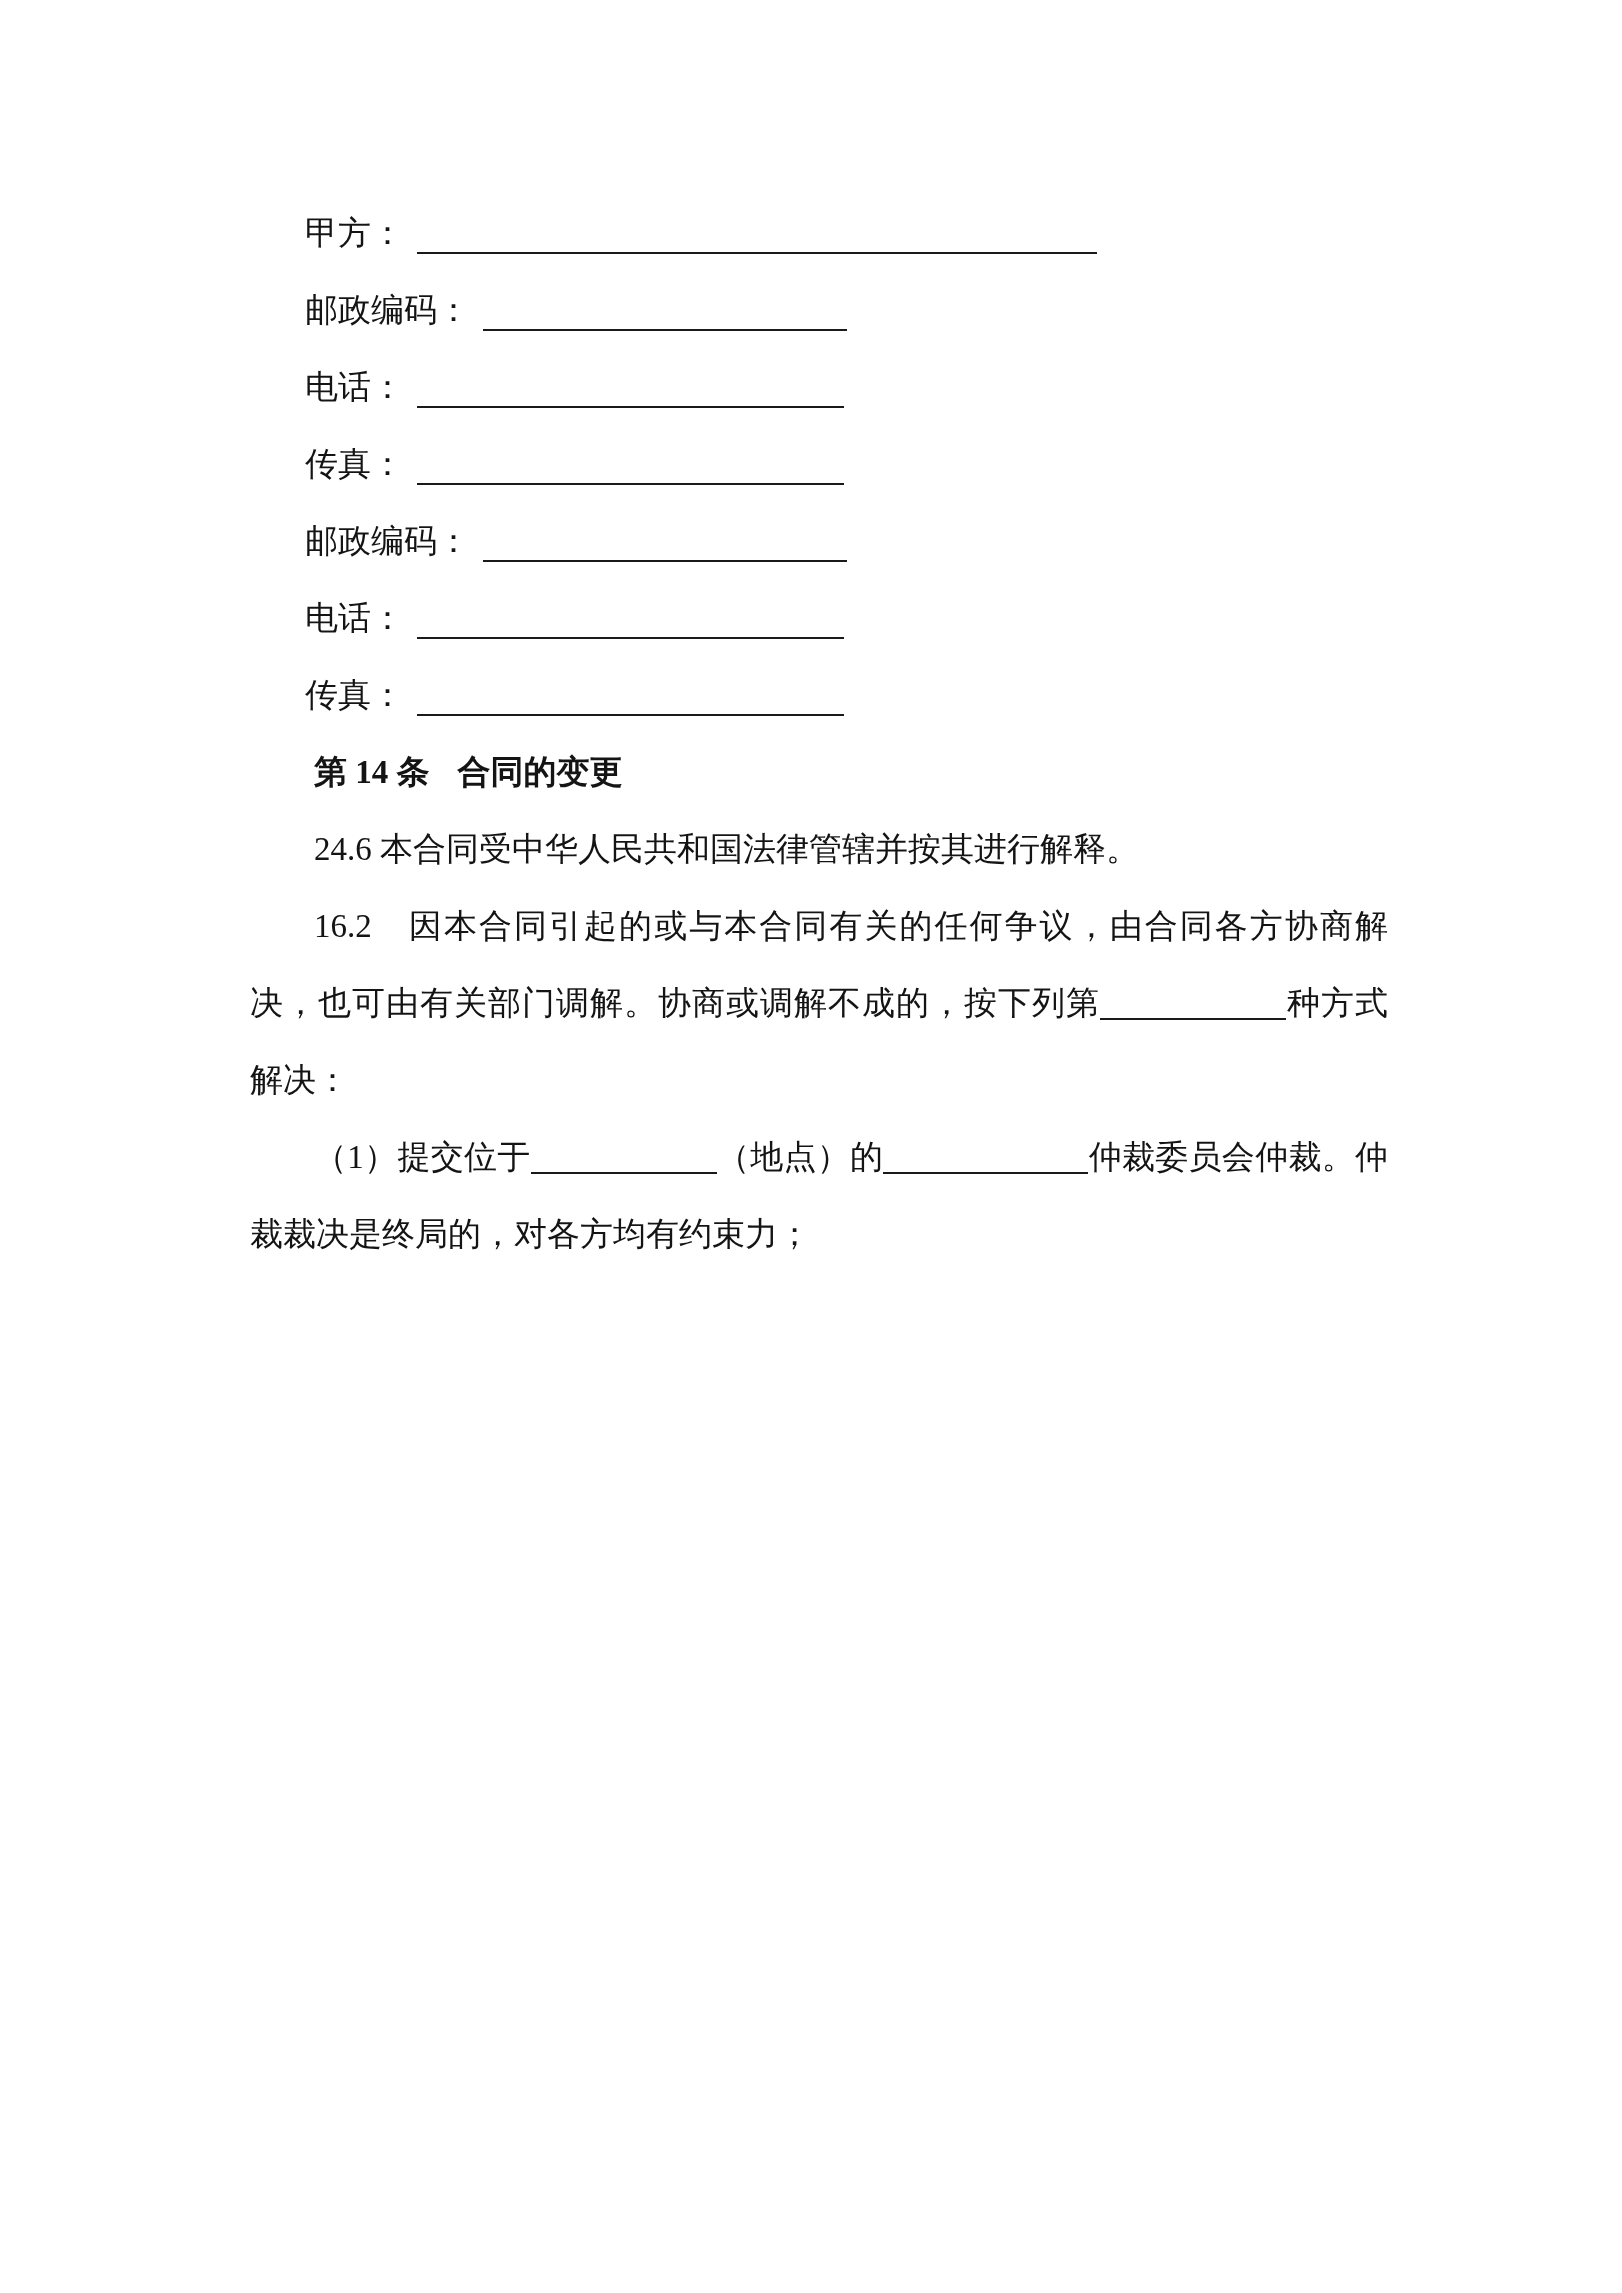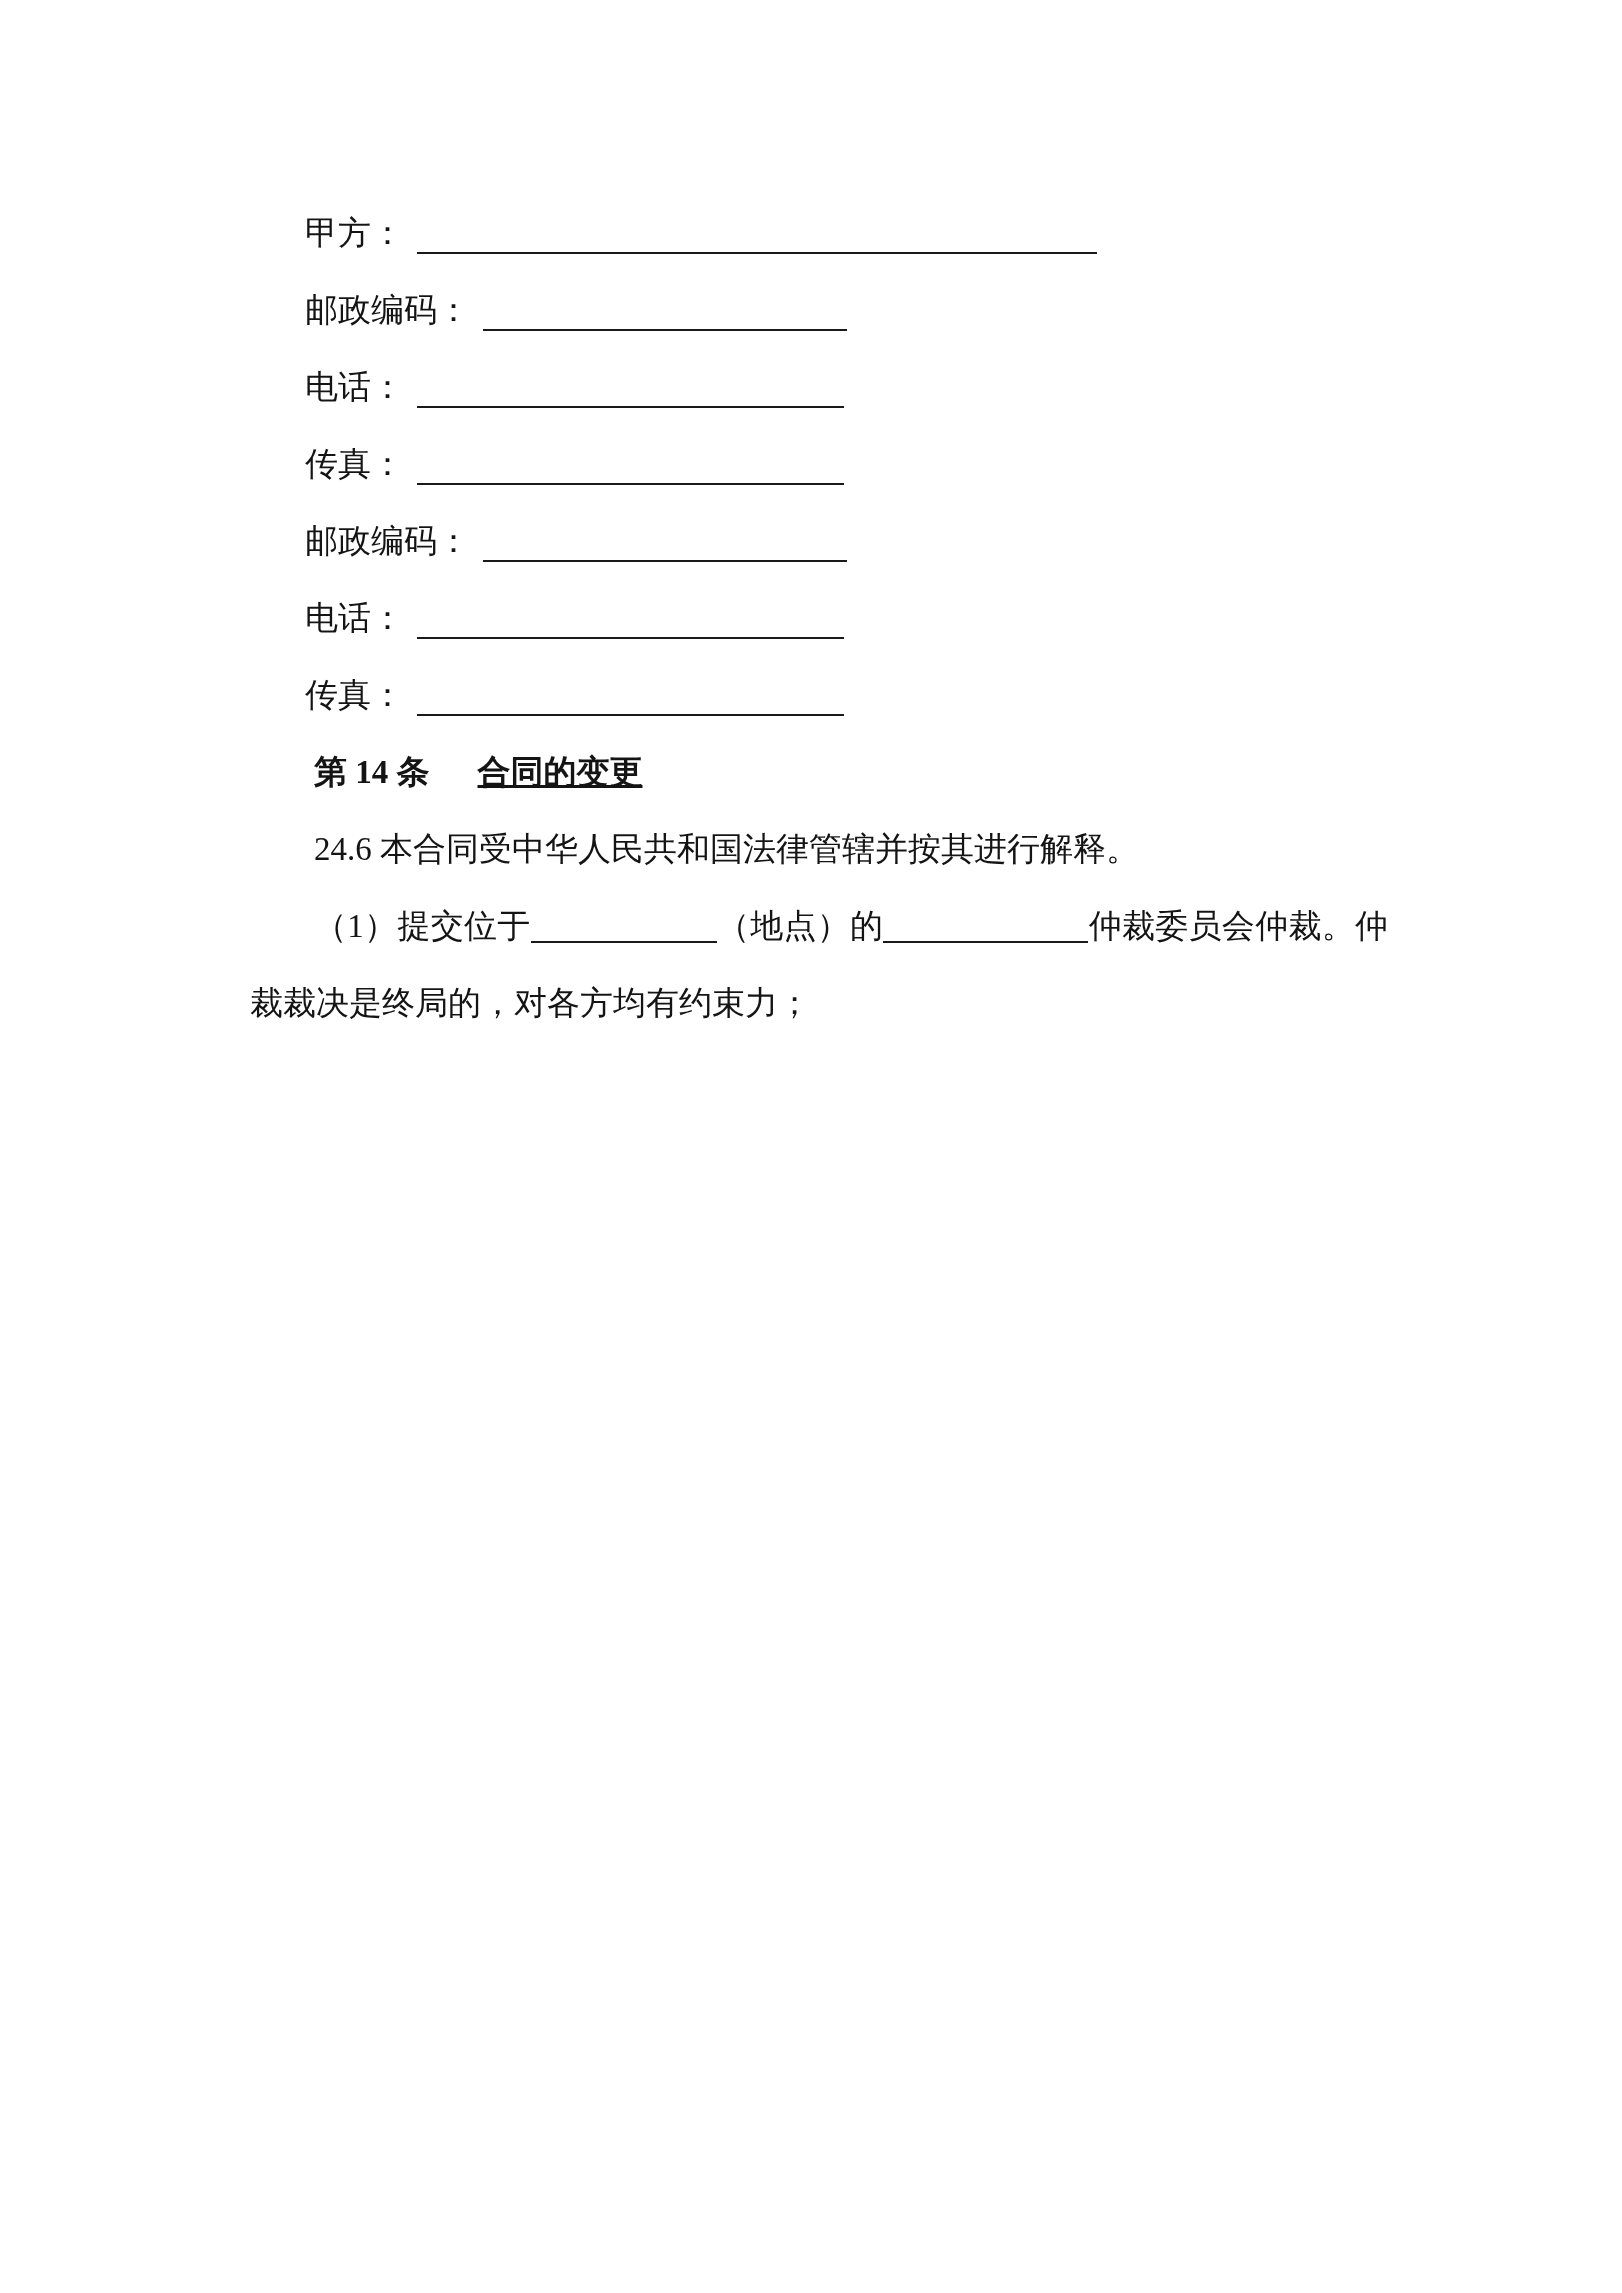--- a/index.html
+++ b/index.html
@@ -28,22 +28,21 @@
     padding: 0;
     text-indent: 64px;
   }
   p.form-row {
     text-indent: 55px;
   }
   .heading {
     font-weight: bold;
   }
   .heading .title {
-    margin-left: 48px;
-    text-decoration: underline;
+    margin-left: 28px;
   }
   
   .blank {
     display: inline-block;
     height: 5.5px;
     border-bottom: 2.7px solid #1a1a1a;
     vertical-align: -6.4px;
   }
   .form-row .blank {
     vertical-align: -10px;
@@ -81,18 +80,19 @@
 
 
     <p class="heading"><span>第 14 条</span><span class="title">合同的变更</span></p>
 
 
 
 
 
     <p class="para"><span>24.6 本合同受中华人民共和国法律管辖并按其进行解释。</span></p>
 
+    <p class="para"><span>16.2　因本合同引起的或与本合同有关的任何争议，由合同各方协商解决，也可由有关部门调解。协商或调解不成的，按下列第</span><span class="blank blank-method"></span><span>种方式解决：</span></p>
 
     <p class="para"><span>（1）提交位于</span><span class="blank blank-place"></span><span>（地点）的</span><span class="blank blank-committee"></span><span>仲裁委员会仲裁。仲裁裁决是终局的，对各方均有约束力；</span></p>
 
   </div>
 </div>
 
 
 </body></html>

